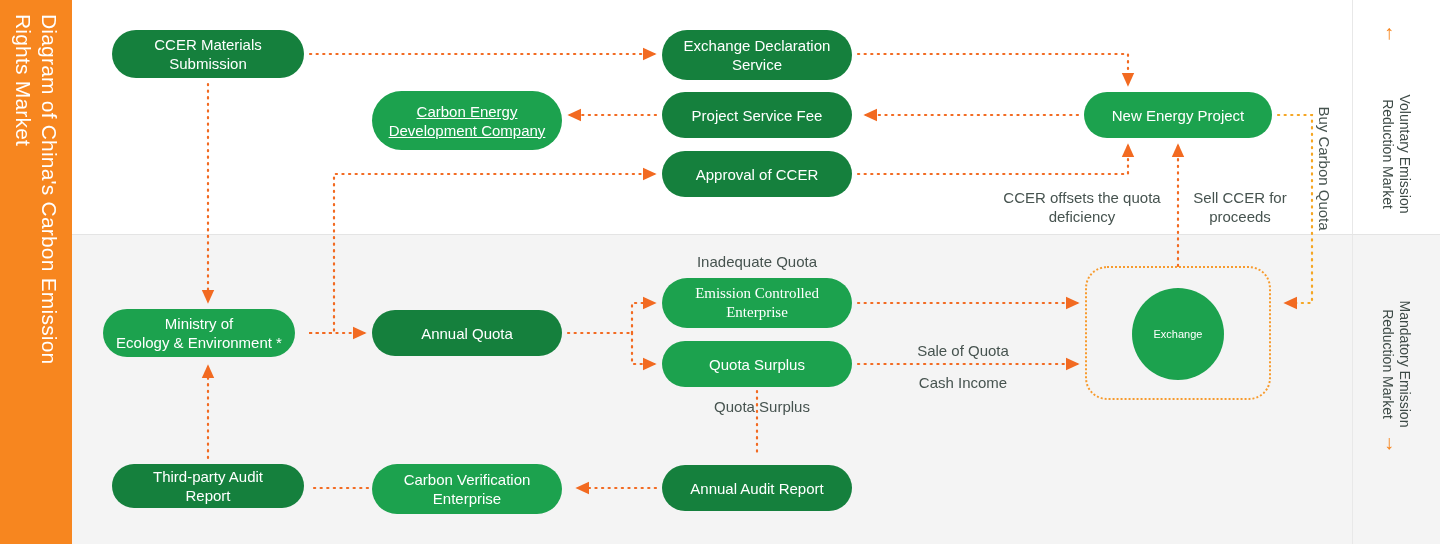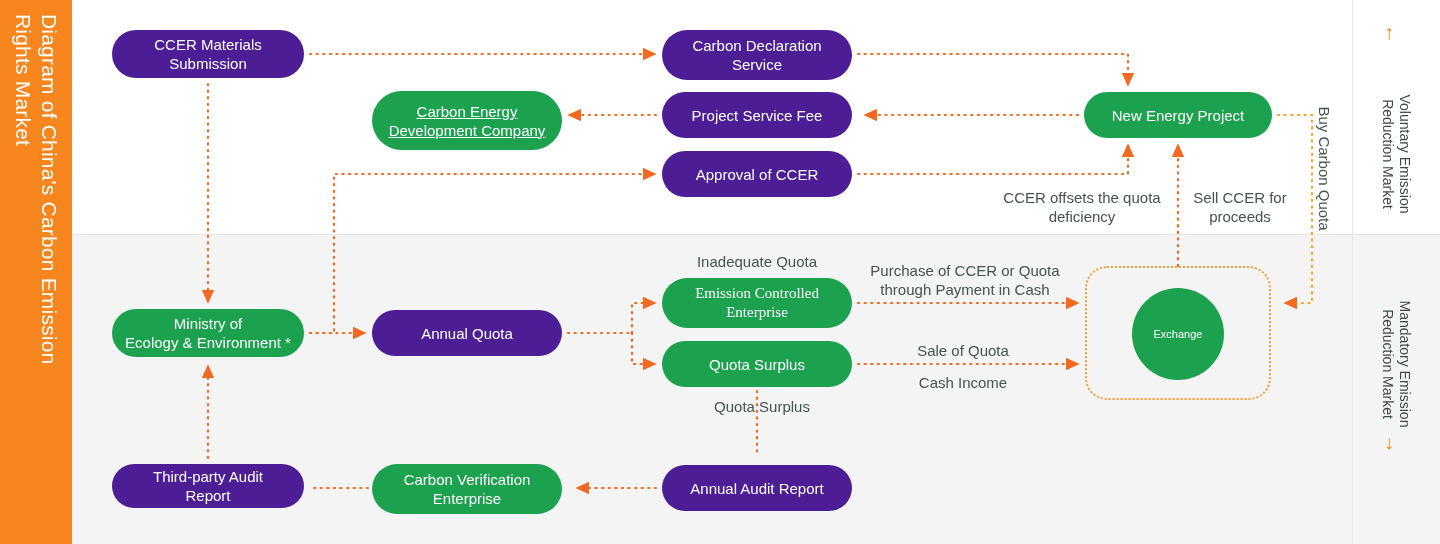--- a/index.html
+++ b/index.html
@@ -22,21 +22,21 @@
     padding-left:14px;box-sizing:border-box;white-space:pre-line;
   }
 
   
   #wires{position:absolute;left:0;top:0;width:1440px;height:544px;pointer-events:none;}
 
   
   .node{position:absolute;display:flex;align-items:center;justify-content:center;text-align:center;
         color:#fff;border-radius:999px;box-sizing:border-box;padding:4px 10px;
         font-size:15px;line-height:19px;white-space:pre-line;}
-  .node.orange{background:#4c1d95;}
+  .node.orange{background:#15803d;}
   .node.green{background:#1CA24E;}
   .node.circle{border-radius:50%;padding:0;font-size:11px;}
 
   .dashbox{position:absolute;border:2px dotted #F79B2E;border-radius:22px;box-sizing:border-box;background:transparent;}
 
   
   .lbl{position:absolute;color:#46534f;font-size:15px;line-height:19px;text-align:center;white-space:pre-line;}
 
   
   .vlbl{position:absolute;color:#3d4a46;font-size:14px;line-height:17px;text-align:center;white-space:pre-line;}
@@ -109,37 +109,37 @@
     </g>
   </svg>
 
   <div class="dashbox" style="left:1085px;top:266px;width:186px;height:134px;"></div>
 
   <div class="node orange" style="left:112px;top:30px;width:192px;height:48px;">
     <span>CCER Materials
 Submission</span>
   </div>
   <div class="node orange" style="left:662px;top:30px;width:190px;height:50px;">
-    <span>Carbon Declaration
+    <span>Exchange Declaration
 Service</span>
   </div>
   <div class="node green" style="left:1084px;top:92px;width:188px;height:46px;justify-content:center;">
     <span>New Energy Project</span>
   </div>
   <div class="node green" style="left:372px;top:91px;width:190px;height:59px;text-decoration:underline;">
     <span>Carbon Energy
 Development Company</span>
   </div>
   <div class="node orange" style="left:662px;top:92px;width:190px;height:46px;">
     <span>Project Service Fee</span>
   </div>
   <div class="node orange" style="left:662px;top:151px;width:190px;height:46px;">
     <span>Approval of CCER</span>
   </div>
-  <div class="node green" style="left:112px;top:309px;width:192px;height:48px;">
+  <div class="node green" style="left:103px;top:309px;width:192px;height:48px;">
     <span>Ministry of
 Ecology &amp; Environment *</span>
   </div>
   <div class="node orange" style="left:372px;top:310px;width:190px;height:46px;">
     <span>Annual Quota</span>
   </div>
   <div class="node green" style="left:662px;top:278px;width:190px;height:50px;font-family:Liberation Serif, serif;">
     <span>Emission Controlled
 Enterprise</span>
   </div>
@@ -164,22 +164,20 @@
   <div class="lbl" style="left:994px;top:188px;width:176px;">CCER offsets the quota
 deficiency</div>
   <div class="lbl" style="left:1180px;top:188px;width:120px;">Sell CCER for
 proceeds</div>
 
   <div class="lbl" style="left:1262px;top:140px;width:110px;height:18px;">
     <span style="display:inline-block;transform:rotate(90deg);transform-origin:center center;white-space:nowrap;">Buy Carbon Quota</span>
   </div>
 
   <div class="lbl" style="left:669px;top:252px;width:176px;">Inadequate Quota</div>
-  <div class="lbl" style="left:860px;top:261px;width:210px;">Purchase of CCER or Quota
-through Payment in Cash</div>
   <div class="lbl" style="left:903px;top:341px;width:120px;">Sale of Quota</div>
   <div class="lbl" style="left:903px;top:373px;width:120px;">Cash Income</div>
   <div class="lbl" style="left:702px;top:397px;width:120px;">Quota Surplus</div>
 
   <div class="arrow-glyph" style="left:1384px;top:22px;">↑</div>
   <div class="vlbl" style="left:1316px;top:120px;width:160px;height:36px;">
     <span>Voluntary Emission
 Reduction Market</span>
   </div>
 

